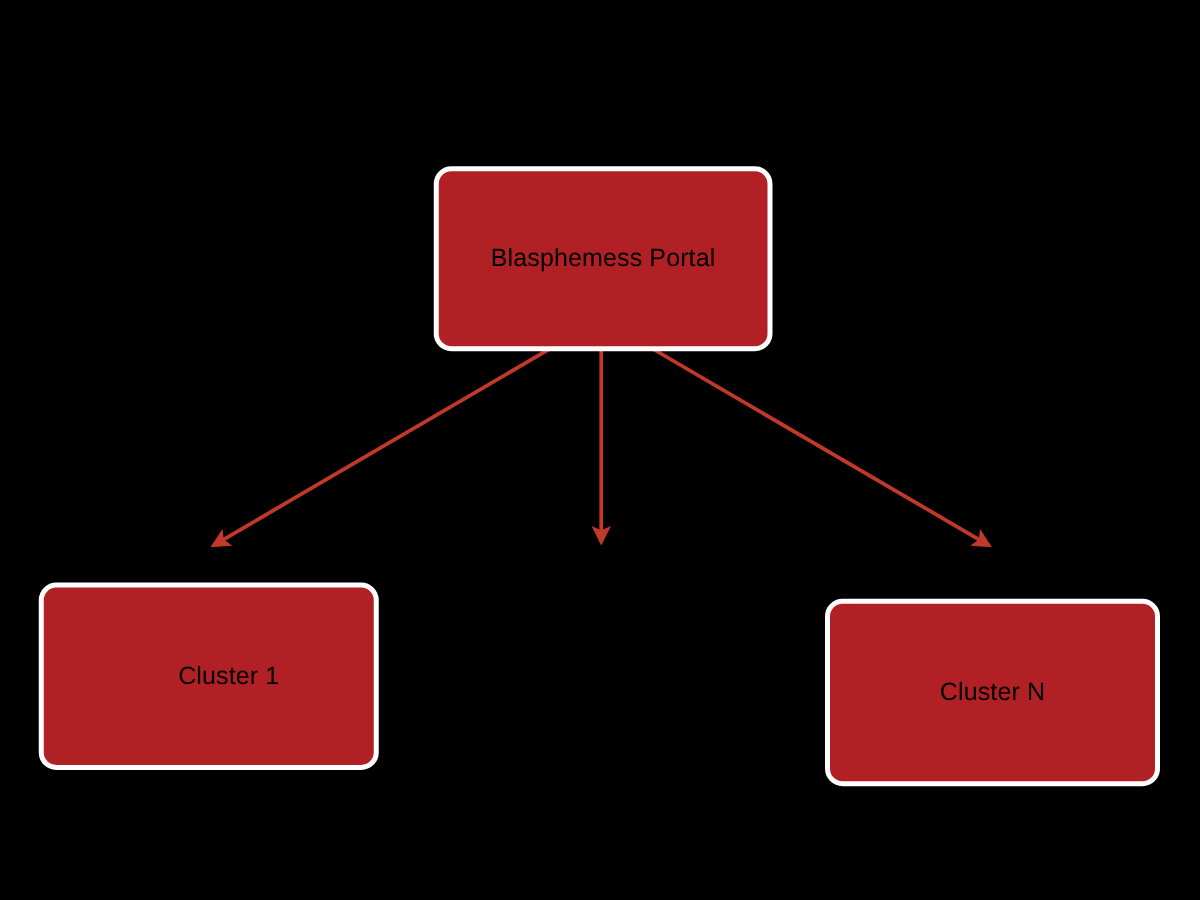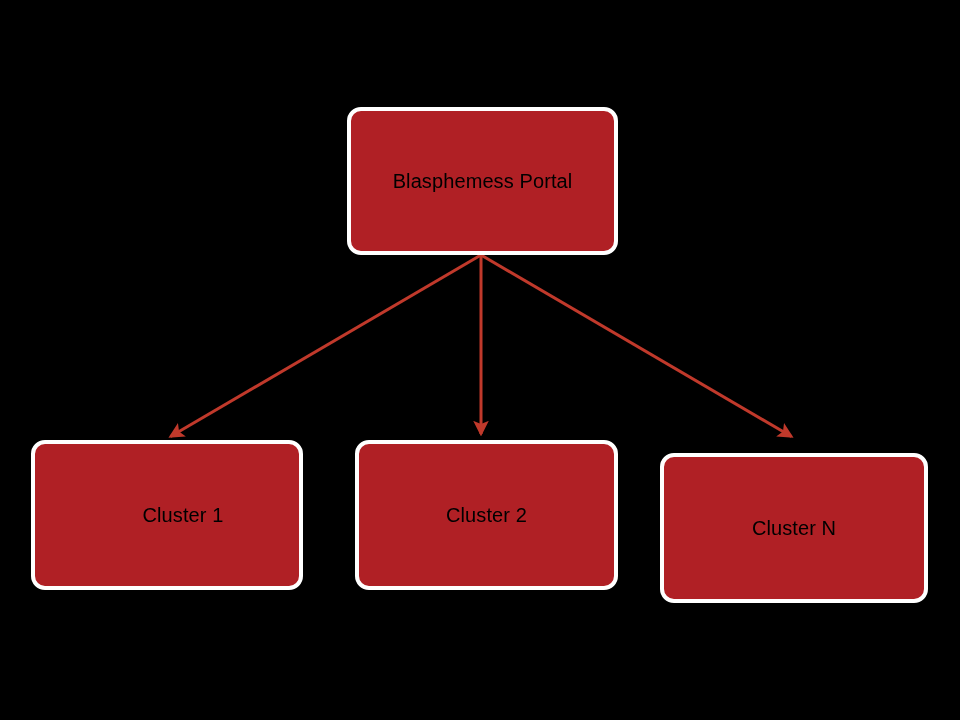--- a/index.html
+++ b/index.html
@@ -29,20 +29,21 @@
   .node {
     position: absolute;
     box-sizing: border-box;
     background: #B02025;
     border: 4px solid #FFFFFF;
     border-radius: 14px;
     display: flex;
     align-items: center;
     justify-content: center;
     z-index: 2;
+    margin-top: 26px;
   }
   .node-label {
     color: #000000;
     font-family: "Liberation Sans", sans-serif;
     font-size: 20px;
     font-weight: 400;
     line-height: 1.2;
     text-align: center;
     letter-spacing: 0.1px;
     white-space: nowrap;
@@ -100,21 +101,18 @@
   </svg>
 
   <div class="node" id="node-portal">
     <span class="node-label">Blasphemess Portal</span>
   </div>
 
   <div class="node" id="node-cluster-1">
     <span class="node-label">Cluster 1</span>
   </div>
 
-  <div class="node" id="node-cluster-2">
-    <span class="node-label">Cluster 2</span>
-  </div>
 
   <div class="node" id="node-cluster-n">
     <span class="node-label">Cluster N</span>
   </div>
 
 </div>
 
 </body></html>

